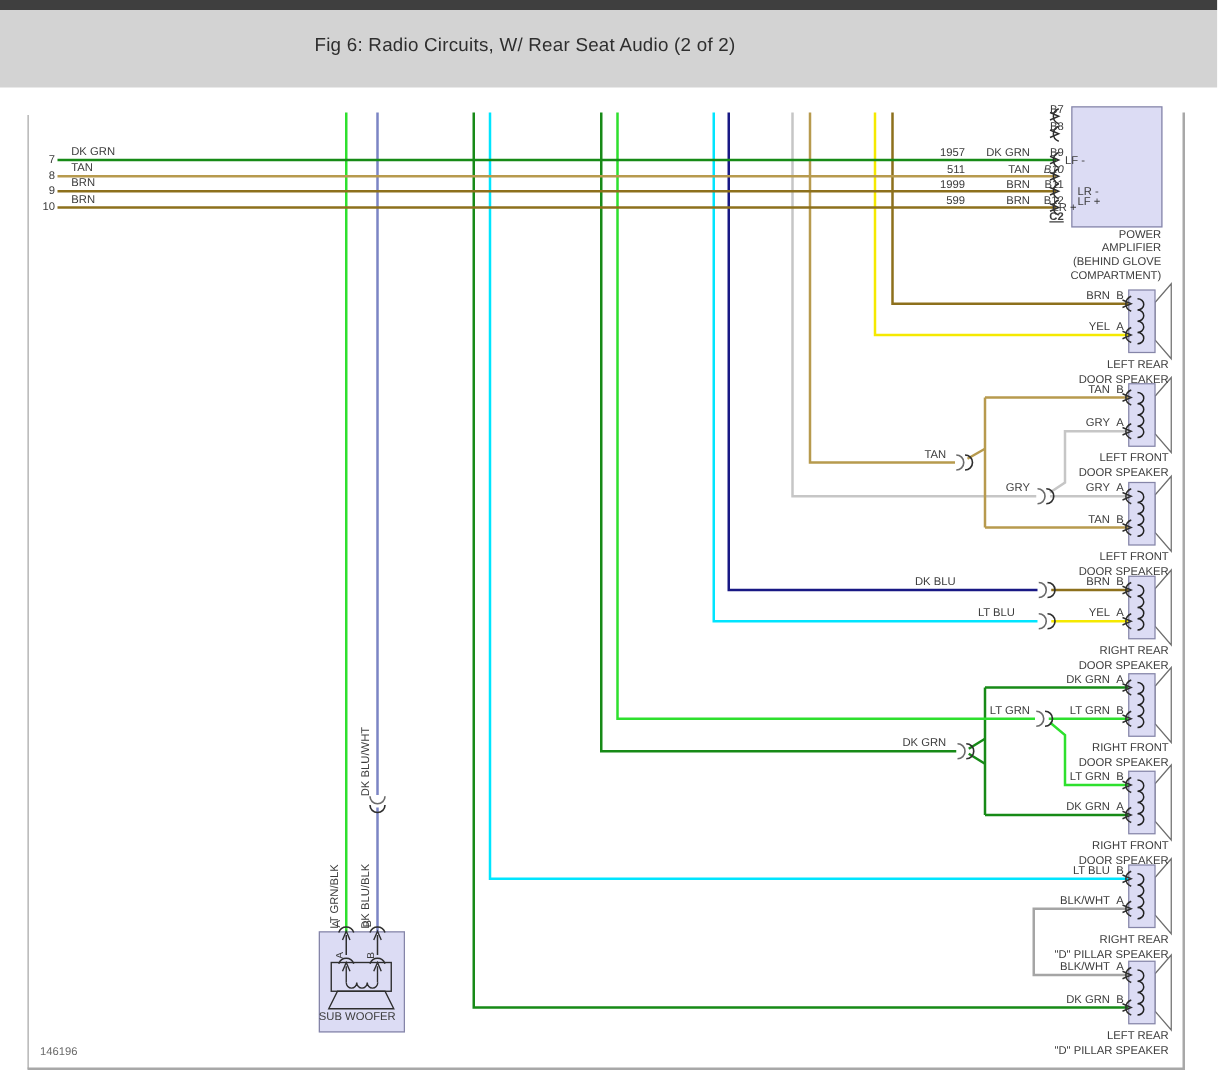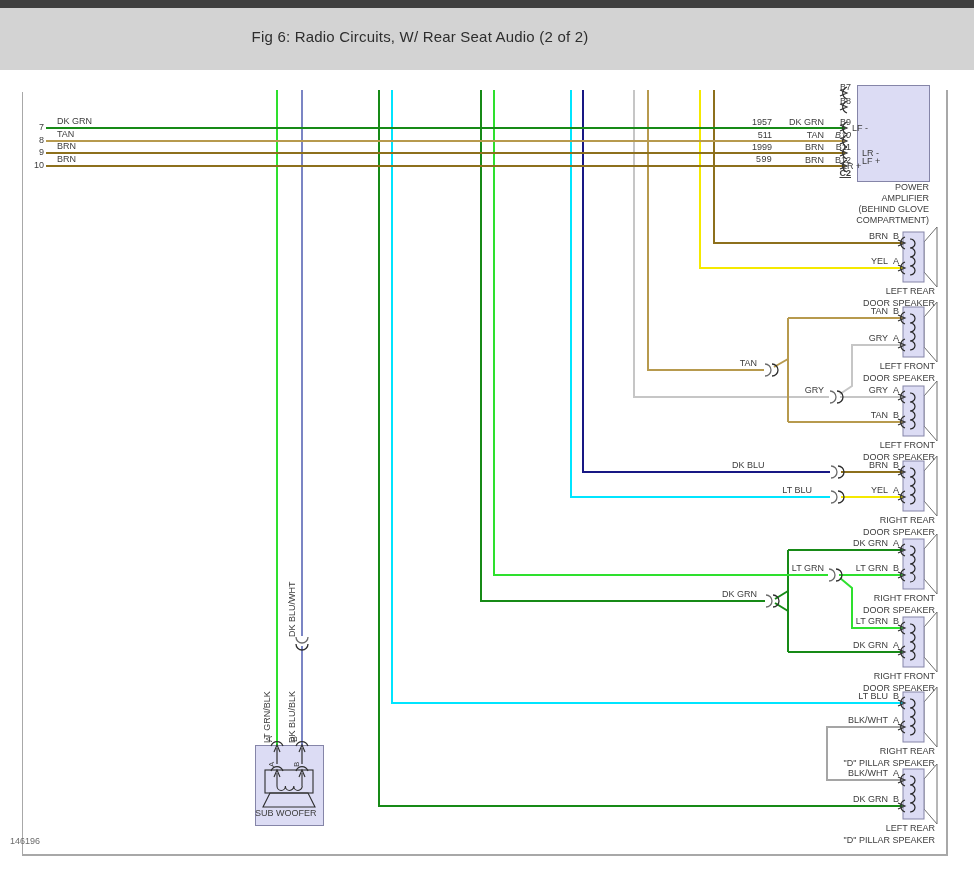--- a/index.html
+++ b/index.html
@@ -29,21 +29,21 @@
     <div class="t">Fig 6: Radio Circuits, W/ Rear Seat Audio (2 of 2)</div>
   </div>
   <div id="diagram">
 
     <div class="brd" style="left:22px;top:92px;width:1px;height:763px;"></div>
     <div class="brd" style="left:946px;top:90px;width:2px;height:765px;"></div>
     <div class="brd" style="left:22px;top:854px;width:926px;height:2px;"></div>
 
     <div class="box" style="left:857px;top:85px;width:71px;height:95px;"></div>
     <div class="box" style="left:255px;top:745px;width:67px;height:79px;"></div>
-    <div class="lbl" style="left:10px;top:836px;color:#6b6b6b;">146196</div>
+    <div class="lbl" style="left:32px;top:836px;color:#6b6b6b;">146196</div>
   <svg width="974" height="873">
         <polyline points="277,90 277,746" fill="none" stroke="#2ee02e" stroke-width="2"></polyline>
         <polyline points="302,90 302,636" fill="none" stroke="#7b85c4" stroke-width="2"></polyline>
         <polyline points="302,646 302,746" fill="none" stroke="#7b85c4" stroke-width="2"></polyline>
         <polyline points="379,90 379,806 904,806" fill="none" stroke="#178a17" stroke-width="2"></polyline>
         <polyline points="392,90 392,703 904,703" fill="none" stroke="#00e5ff" stroke-width="2"></polyline>
         <polyline points="481,90 481,601 765,601" fill="none" stroke="#178a17" stroke-width="2"></polyline>
         <polyline points="775,599 788,591" fill="none" stroke="#178a17" stroke-width="2"></polyline>
         <polyline points="775,603 788,611" fill="none" stroke="#178a17" stroke-width="2"></polyline>
         <polyline points="788,550 788,652" fill="none" stroke="#178a17" stroke-width="2"></polyline>
@@ -275,21 +275,21 @@
       <div class="lbl" style="left: 852px; top: 123px;">LF -</div>
       <div class="lbl" style="left: 771px; top: 130px; width: 80px; text-align: right; font-style: italic;">B10</div>
       <div class="lbl" style="left: 692px; top: 130px; width: 80px; text-align: right;">511</div>
       <div class="lbl" style="left: 744px; top: 130px; width: 80px; text-align: right;">TAN</div>
       <div class="lbl" style="left: 862px; top: 136px; margin-top: 20px;">LF +</div>
       <div class="lbl" style="left: 771px; top: 142px; width: 80px; text-align: right;">B11</div>
       <div class="lbl" style="left: 692px; top: 142px; width: 80px; text-align: right;">1999</div>
       <div class="lbl" style="left: 744px; top: 142px; width: 80px; text-align: right;">BRN</div>
       <div class="lbl" style="left: 862px; top: 148px;">LR -</div>
       <div class="lbl" style="left: 771px; top: 155px; width: 80px; text-align: right;">B12</div>
-      <div class="lbl" style="left: 692px; top: 155px; width: 80px; text-align: right; font-family: Liberation Mono, monospace;">599</div>
+      <div class="lbl" style="left: 692px; top: 155px; width: 80px; text-align: right;">599</div>
       <div class="lbl" style="left: 744px; top: 155px; width: 80px; text-align: right;">BRN</div>
       <div class="lbl" style="left: 842px; top: 161px;">LR +</div>
       <div class="lbl c2u" style="left: 771px; top: 168px; width: 80px; text-align: right; font-weight: bold;">C2</div>
       <div class="lbl cap" style="left: 789px; top: 182px; width: 140px; text-align: right;">POWER</div>
       <div class="lbl cap" style="left: 789px; top: 193px; width: 140px; text-align: right;">AMPLIFIER</div>
       <div class="lbl cap" style="left: 789px; top: 204px; width: 140px; text-align: right;">(BEHIND GLOVE</div>
       <div class="lbl cap" style="left: 789px; top: 215px; width: 140px; text-align: right;">COMPARTMENT)</div>
       <div class="lbl" style="left: 808px; top: 231px; width: 80px; text-align: right;">BRN</div>
       <div class="lbl" style="left: 893px; top: 231px;">B</div>
       <div class="lbl" style="left: 808px; top: 256px; width: 80px; text-align: right;">YEL</div>

